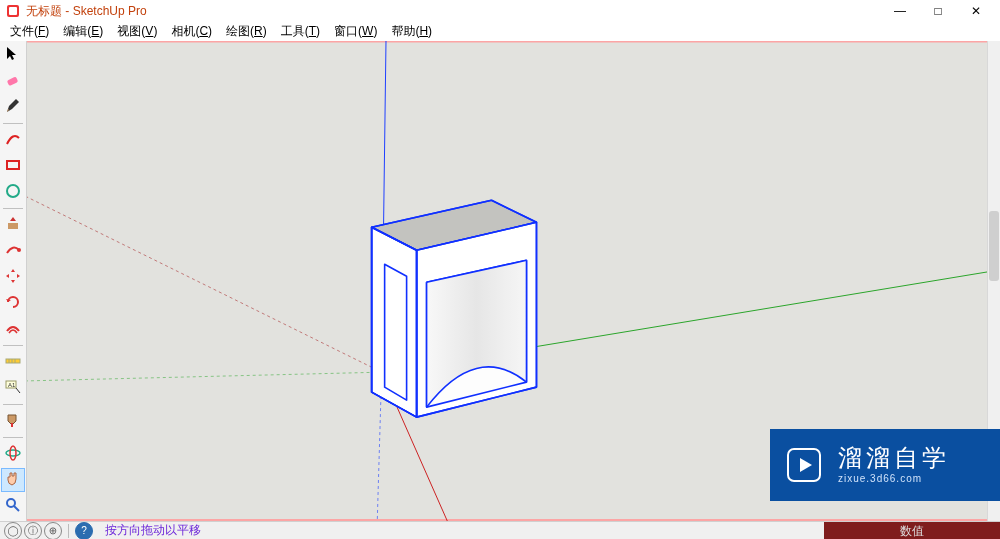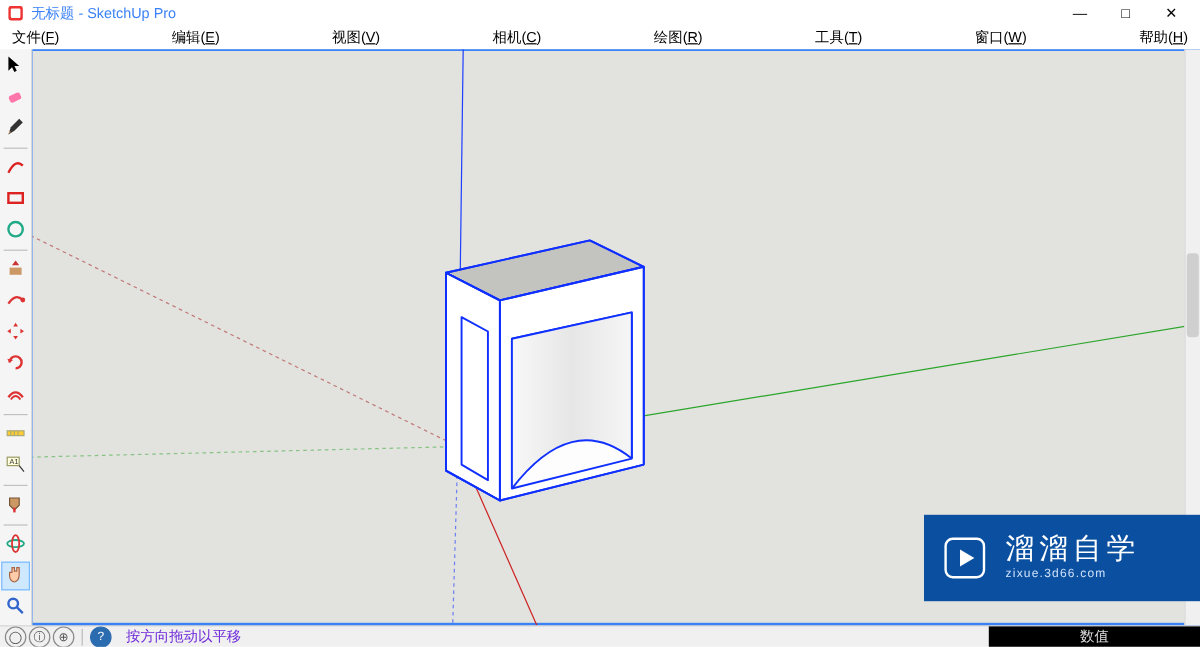--- a/index.html
+++ b/index.html
@@ -1,41 +1,41 @@
 <!DOCTYPE html>
 <html><head>
 <meta charset="utf-8">
 <style>
   html,body{margin:0;padding:0;width:1000px;height:539px;font-family:"Microsoft YaHei","SimSun",Arial,sans-serif;font-size:12px;background:#fff;overflow:hidden;color:#000;}
   .window{position:relative;width:1000px;height:539px;display:flex;flex-direction:column;}
   
   .titlebar{height:22px;display:flex;align-items:center;padding:0 6px;background:#fff;}
   .titlebar .app-icon{width:14px;height:14px;margin-right:6px;}
-  .titlebar .title{flex:1;font-size:12px;color:#3b82f6;}
+  .titlebar .title{flex:1;font-size:12px;color:#c2410c;}
   .win-controls{display:flex;gap:2px;}
   .win-controls div{width:36px;height:22px;display:flex;align-items:center;justify-content:center;}
   
-  .menubar{height:20px;display:flex;align-items:center;padding:0 4px;gap:2px;justify-content:space-between;}
+  .menubar{height:20px;display:flex;align-items:center;padding:0 4px;gap:2px;}
   .menubar .item{padding:1px 6px;cursor:default;}
   .menubar .item .accel{text-decoration:underline;}
   
   .main-row{flex:1;display:flex;position:relative;}
   
   .toolbar{width:26px;background:#f5f5f5;border-right:1px solid #d0d0d0;display:flex;flex-direction:column;align-items:center;padding-top:2px;gap:2px;}
   .toolbar .sep{width:20px;height:0;border-top:1px solid #c0c0c0;margin:2px 0;}
   .tool{width:22px;height:22px;display:flex;align-items:center;justify-content:center;border:1px solid transparent;}
   .tool.active{background:#cde8ff;border:1px solid #7abaff;}
   
-  .viewport{flex:1;position:relative;background:#3b82f6;overflow:hidden;}
+  .viewport{flex:1;position:relative;background:#fca5a5;overflow:hidden;}
   
   .statusbar{height:20px;display:flex;align-items:center;background:#f0f0f0;border-top:1px solid #d0d0d0;}
   .status-icons{display:flex;align-items:center;gap:2px;padding:0 4px;}
   .status-icons .sic{width:16px;height:16px;display:flex;align-items:center;justify-content:center;border-radius:50%;border:1px solid #888;font-size:10px;color:#555;}
   .status-hint{margin-left:8px;color:#6d28d9;}
-  .status-right{margin-left:auto;height:100%;display:flex;align-items:center;padding:0 8px;background:#000000;color:#ddd;min-width:160px;justify-content:center;position:relative;}
+  .status-right{margin-left:auto;height:100%;display:flex;align-items:flex-end;padding:0 8px;background:#7f1d1d;color:#ddd;min-width:160px;justify-content:center;position:relative;}
   
   .watermark{position:absolute;right:0;bottom:20px;width:230px;height:72px;background:#0a4fa0;display:flex;align-items:center;color:#fff;}
   .watermark .ic{width:68px;display:flex;align-items:center;justify-content:center;}
   .watermark .txt{display:flex;flex-direction:column;line-height:1.2;}
   .watermark .txt .cn{font-size:24px;letter-spacing:4px;}
   .watermark .txt .en{font-size:10px;letter-spacing:1px;color:#cfe2fa;}
   
   .vscroll{position:absolute;right:0;top:0;bottom:0;width:12px;background:#f0f0f0;border-left:1px solid #d8d8d8;}
   .vscroll .thumb{position:absolute;left:1px;right:1px;top:170px;height:70px;background:#cfcfcf;border-radius:3px;}
 </style>

